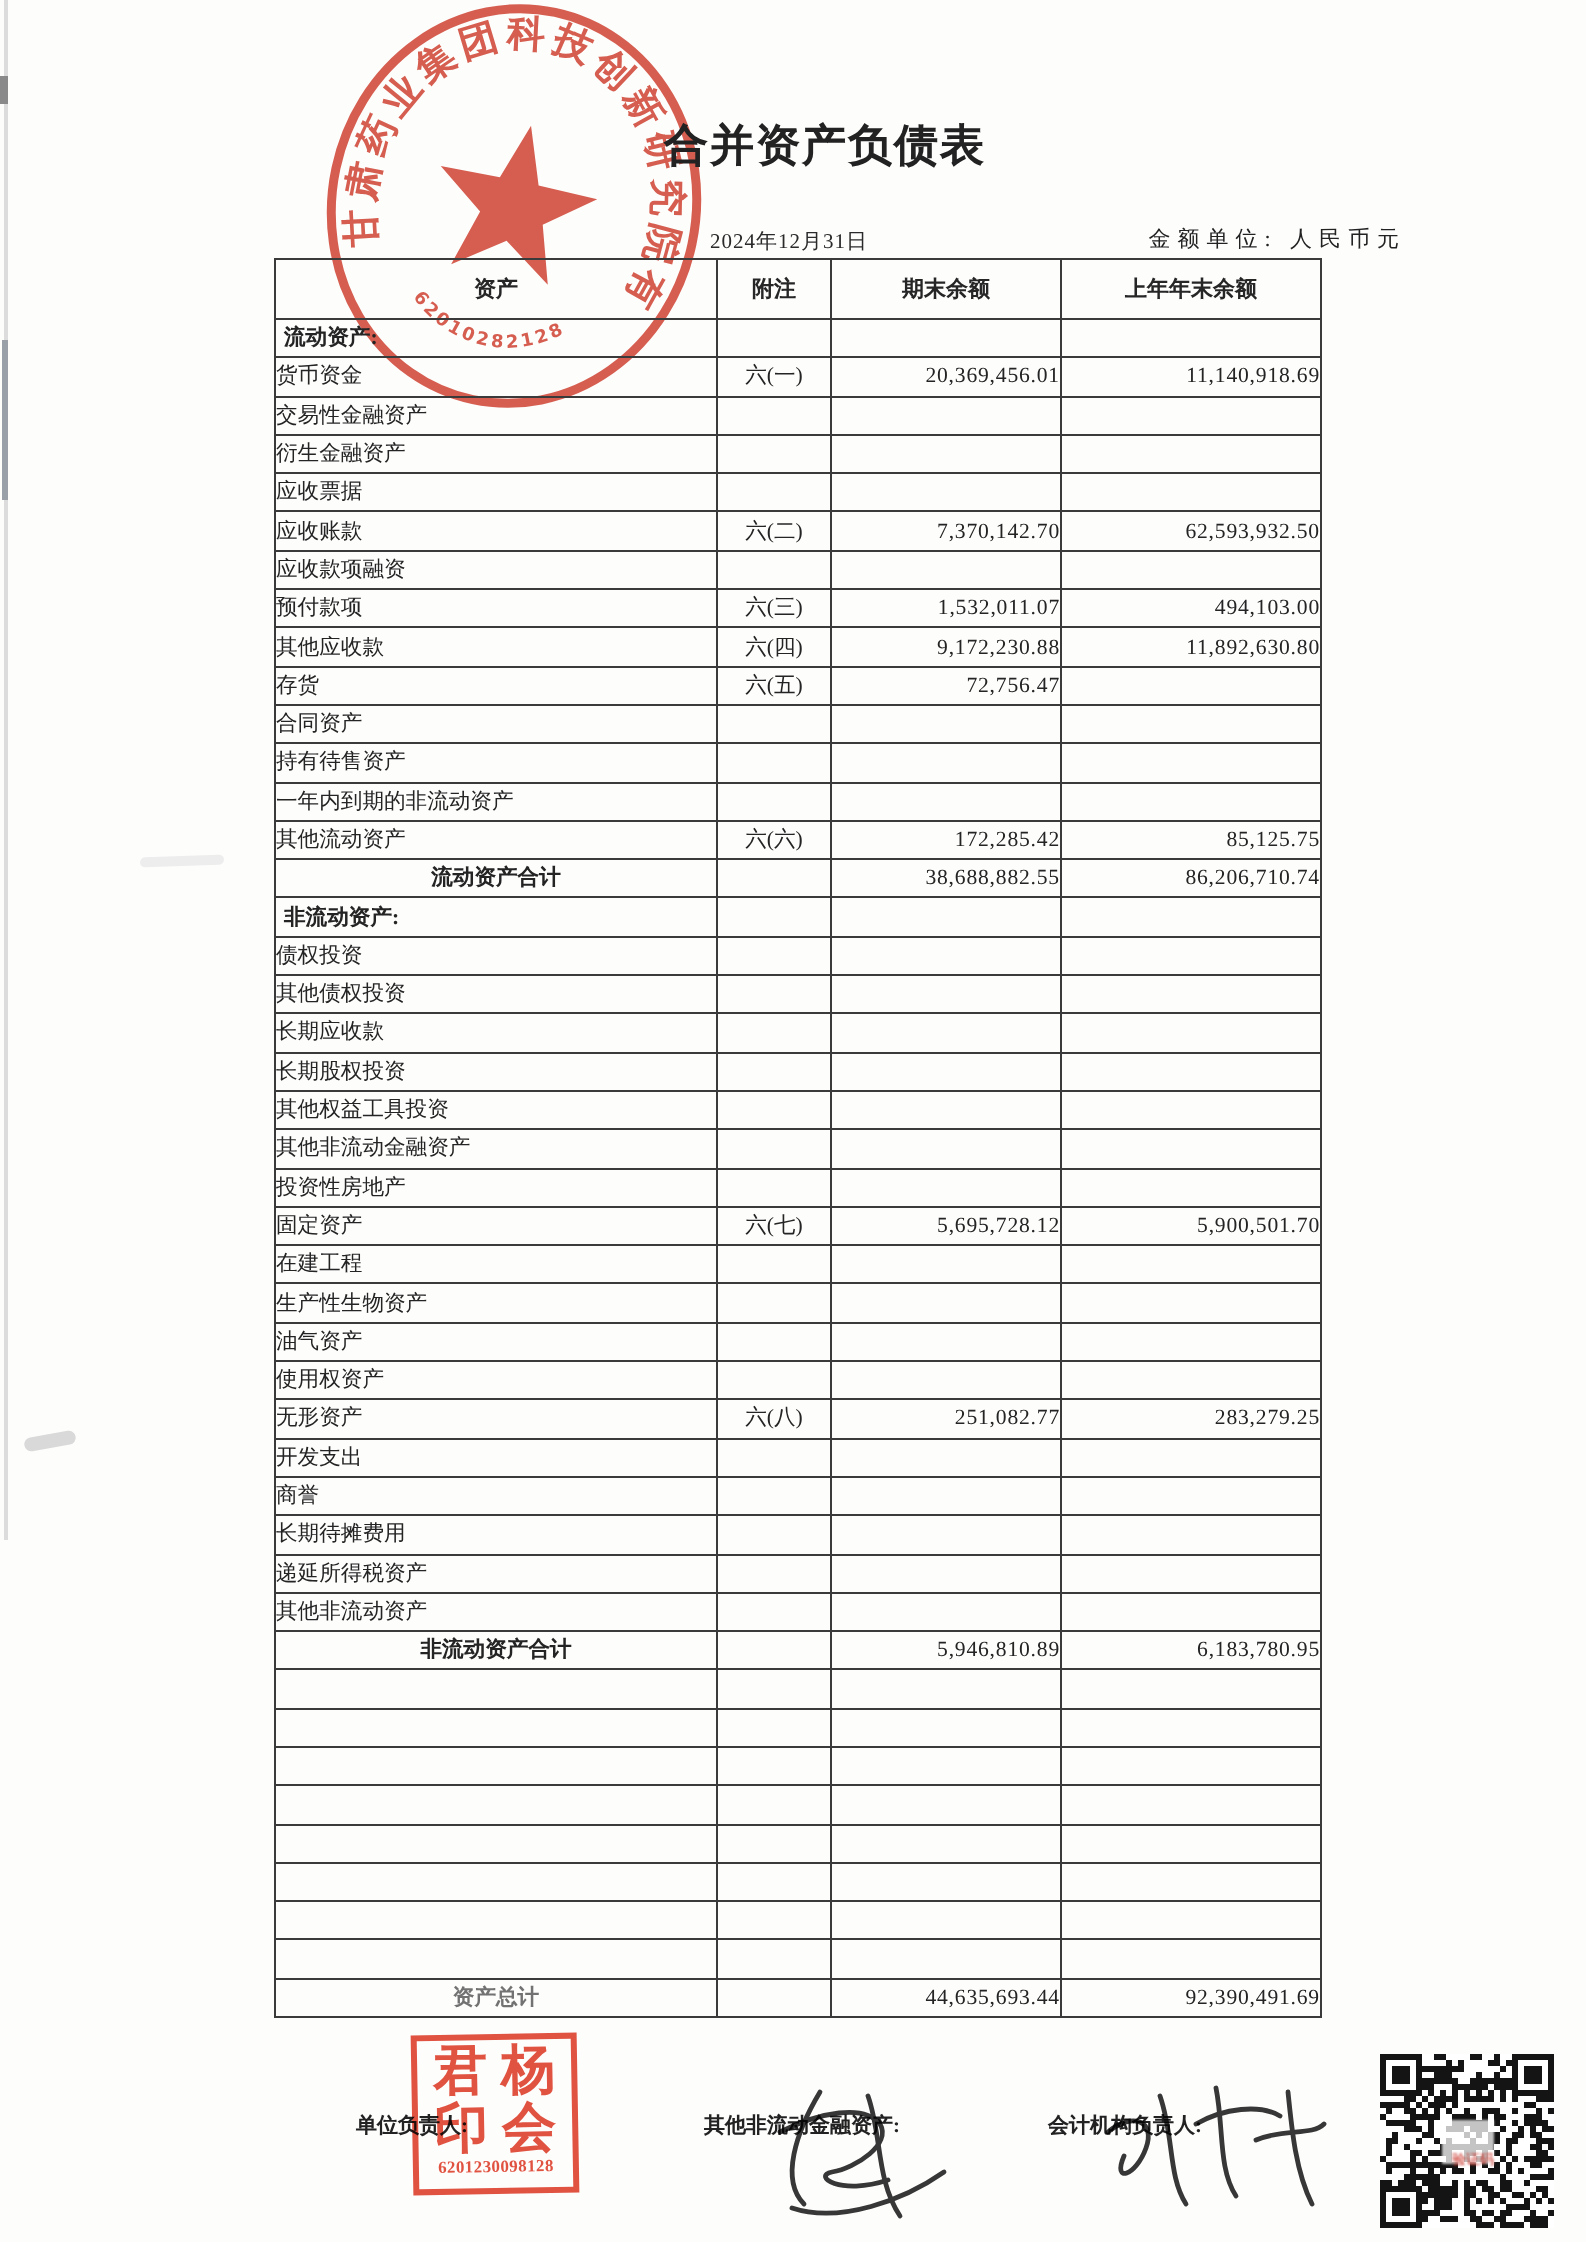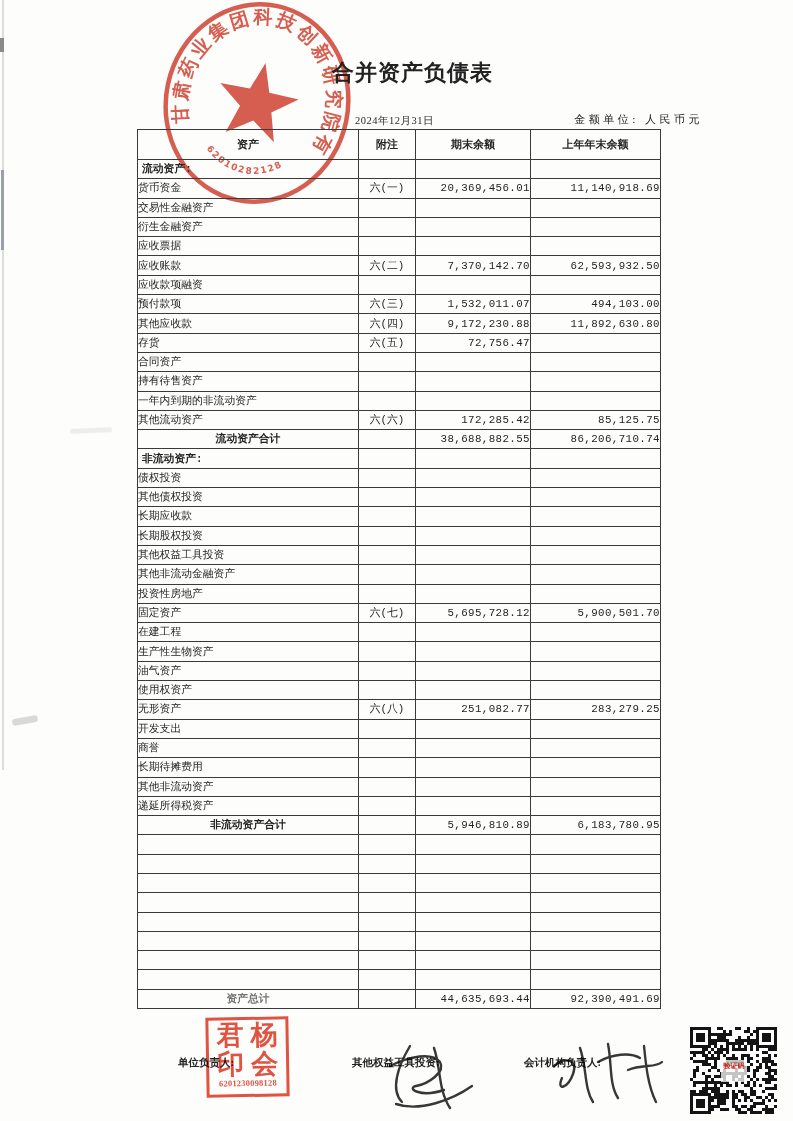--- a/index.html
+++ b/index.html
@@ -14,21 +14,21 @@
   .doc-date{position:absolute;top:95px;left:137px;width:523px;text-align:center;
     font-size:10.5px;letter-spacing:.5px;color:#2a2a2a;transform:translateX(-4px);margin-top:19px;}
   .prep-line{position:absolute;top:111px;left:140px;font-size:11px;font-weight:bold;color:#222;}
   .unit-line{position:absolute;top:112px;right:90px;font-size:11px;letter-spacing:3.5px;color:#222;margin-left:36px;}
   
   table.bs{position:absolute;left:137px;top:129px;width:523px;border-collapse:collapse;table-layout:fixed;}
   table.bs col.c0{width:221px;} table.bs col.c1{width:57px;}
   table.bs col.c2{width:115px;} table.bs col.c3{width:130px;}
   table.bs th,table.bs td{border:1px solid #3a3a3a;padding:0;overflow:hidden;white-space:nowrap;}
   table.bs thead th{height:29px;font-size:11px;font-weight:600;text-align:center;color:#262626;}
-  table.bs tbody tr{height:19.3px;font-family:Liberation Mono, monospace;}
+  table.bs tbody tr{height:19.3px;}
   table.bs td{font-size:10.8px;color:#242424;}
   td.c-label{text-align:left;padding-left:15px;}
   td.c-note{text-align:center;font-size:10.5px;margin-top:17px;}
   td.c-current,td.c-previous{text-align:right;padding-right:7px;font-size:10.3px;letter-spacing:.4px;}
   tr.r-section td.c-label{padding-left:4px;font-weight:bold;}
   tr.r-subtotal td.c-label,tr.r-total td.c-label{text-align:center;padding-left:0;font-weight:bold;}
   tr.r-total td.c-label{color:rgba(40,40,40,.65);}
   
   .sig-label{position:absolute;top:1056px;font-size:10.5px;font-weight:bold;color:#222;margin-left:36px;}
   
@@ -39,22 +39,22 @@
     transform:rotate(-1deg);display:flex;flex-direction:column;align-items:center;background:rgba(255,255,255,0);}
   .sq-chars{display:grid;grid-template-columns:34px 34px;grid-template-rows:29px 29px;margin-top:1px;}
   .sq-chars span{font-size:27px;line-height:29px;font-weight:bold;text-align:center;
     font-family:"Liberation Serif",serif;}
   .sq-code{font-size:8.5px;font-weight:bold;letter-spacing:.2px;margin-top:-1px;}
   
   .qr{position:absolute;left:690px;top:1027px;width:87px;height:87px;background:#fff;
     display:grid;grid-template-columns:repeat(29,3px);grid-template-rows:repeat(29,3px);}
   .qr i{display:block;} .qr i.on{background:#141414;}
   .qr-center{position:absolute;left:31px;top:33px;width:26px;height:22px;background:rgba(255,255,255,.75);
-    color:#c42015;font-size:7px;line-height:7.5px;font-weight:bold;text-align:center;
-    filter:blur(.4px);padding-top:3px;box-sizing:border-box;}
+    color:#c42015;font-size:7px;line-height:7.5px;font-weight:normal;text-align:right;
+    filter:blur(.4px);padding-top:17px;box-sizing:border-box;}
   
   .edge-line{position:absolute;left:2px;top:0;width:1.5px;height:770px;background:#dcdcdc;}
   .edge-dark{position:absolute;left:1px;top:170px;width:2.5px;height:80px;background:#9aa0a8;}
   .edge-nub{position:absolute;left:0;top:38px;width:4px;height:14px;background:#8a8a8a;}
   .smudge1{position:absolute;left:70px;top:428px;width:42px;height:5px;background:#ededed;border-radius:3px;transform:rotate(-2deg);}
   .smudge2{position:absolute;left:12px;top:717px;width:26px;height:7px;background:#d9d9d9;border-radius:4px;transform:rotate(-10deg);}
   .sig-svg{position:absolute;mix-blend-mode:multiply;}
 </style>
 </head>
 <body>
@@ -284,27 +284,27 @@
           <td class="c-current"></td>
           <td class="c-previous"></td>
         </tr>
         <tr class="r-item">
           <td class="c-label">长期待摊费用</td>
           <td class="c-note"></td>
           <td class="c-current"></td>
           <td class="c-previous"></td>
         </tr>
         <tr class="r-item">
+          <td class="c-label">递延所得税资产</td>
+          <td class="c-note"></td>
+          <td class="c-current"></td>
+          <td class="c-previous"></td>
+        </tr>
+        <tr class="r-item">
           <td class="c-label">其他非流动资产</td>
-          <td class="c-note"></td>
-          <td class="c-current"></td>
-          <td class="c-previous"></td>
-        </tr>
-        <tr class="r-item">
-          <td class="c-label">递延所得税资产</td>
           <td class="c-note"></td>
           <td class="c-current"></td>
           <td class="c-previous"></td>
         </tr>
         <tr class="r-subtotal">
           <td class="c-label">非流动资产合计</td>
           <td class="c-note"></td>
           <td class="c-current">5,946,810.89</td>
           <td class="c-previous">6,183,780.95</td>
         </tr>
@@ -359,21 +359,21 @@
         <tr class="r-total">
           <td class="c-label">资产总计</td>
           <td class="c-note"></td>
           <td class="c-current">44,635,693.44</td>
           <td class="c-previous">92,390,491.69</td>
         </tr>
       </tbody>
   </table>
 
   <div class="sig-label" style="left:142px">单位负责人:</div>
-  <div class="sig-label" style="left:316px">其他权益工具投资:</div>
+  <div class="sig-label" style="left:316px">其他非流动金融资产:</div>
   <div class="sig-label" style="left:488px">会计机构负责人:</div>
 
   <svg class="sig-svg" style="left:378px;top:1040px" width="104" height="76" viewBox="0 0 104 76">
     <g stroke="#1c1c1c" stroke-width="2.4" fill="none" stroke-linecap="round" opacity=".88">
       <path d="M32,6 C20,26 12,50 24,62"></path>
       <path d="M12,26 C32,16 54,12 62,22 C68,32 50,44 38,46 C28,48 42,58 66,50"></path>
       <path d="M56,8 C63,28 60,50 72,68"></path>
       <path d="M18,64 C42,72 74,60 94,46"></path>
     </g>
   </svg>

